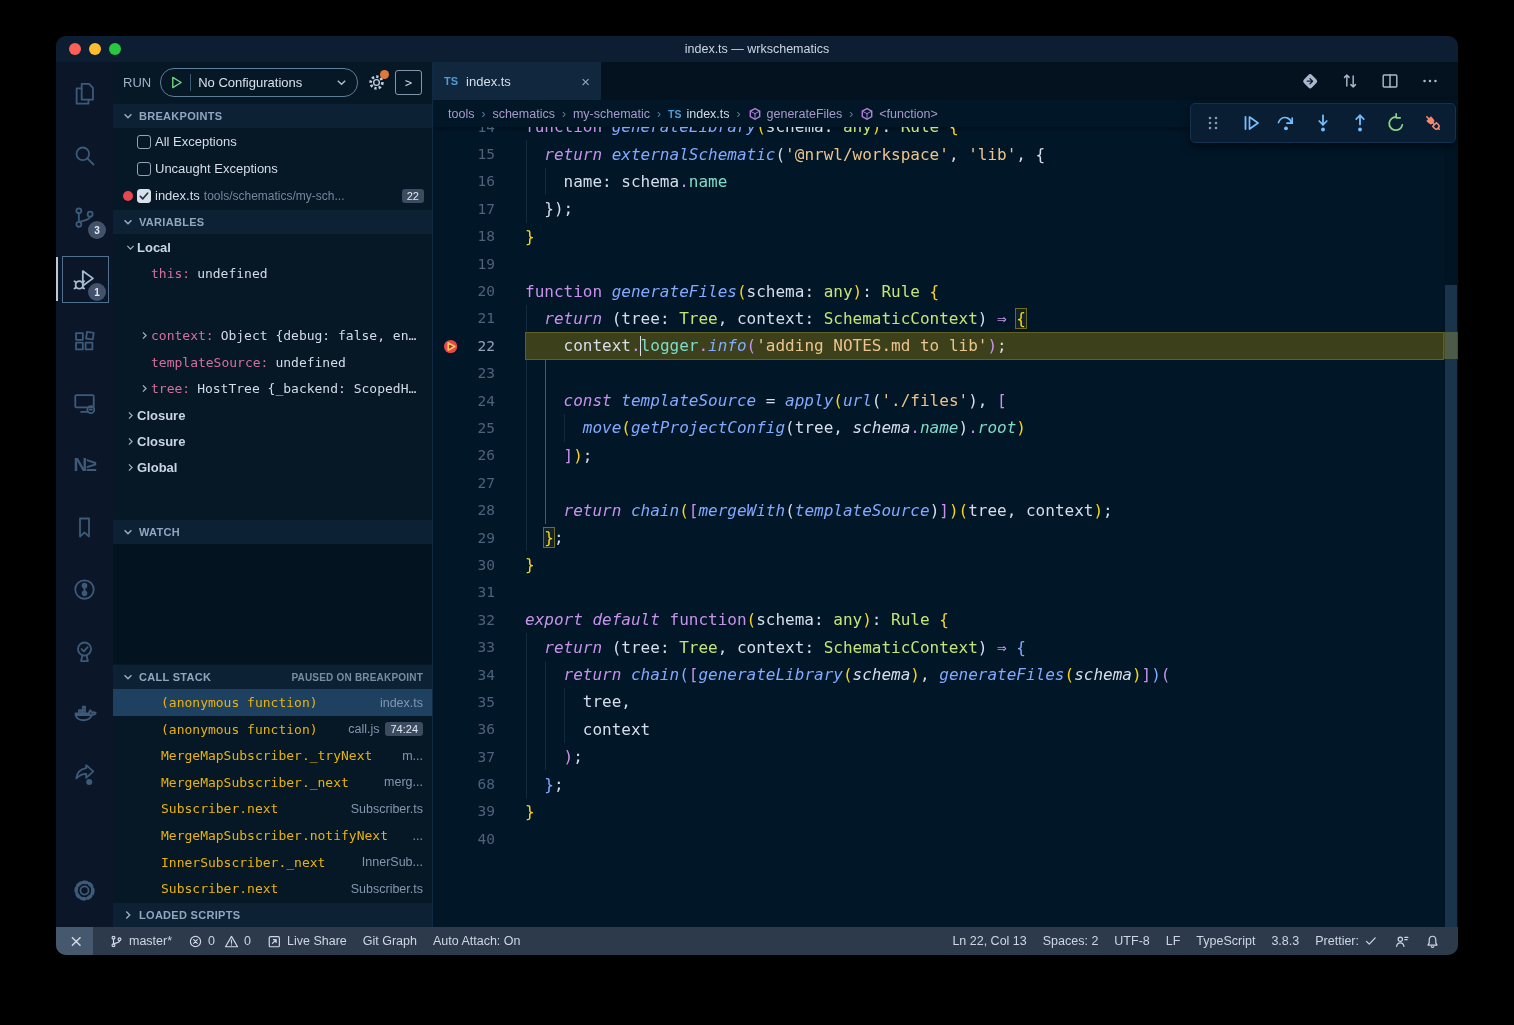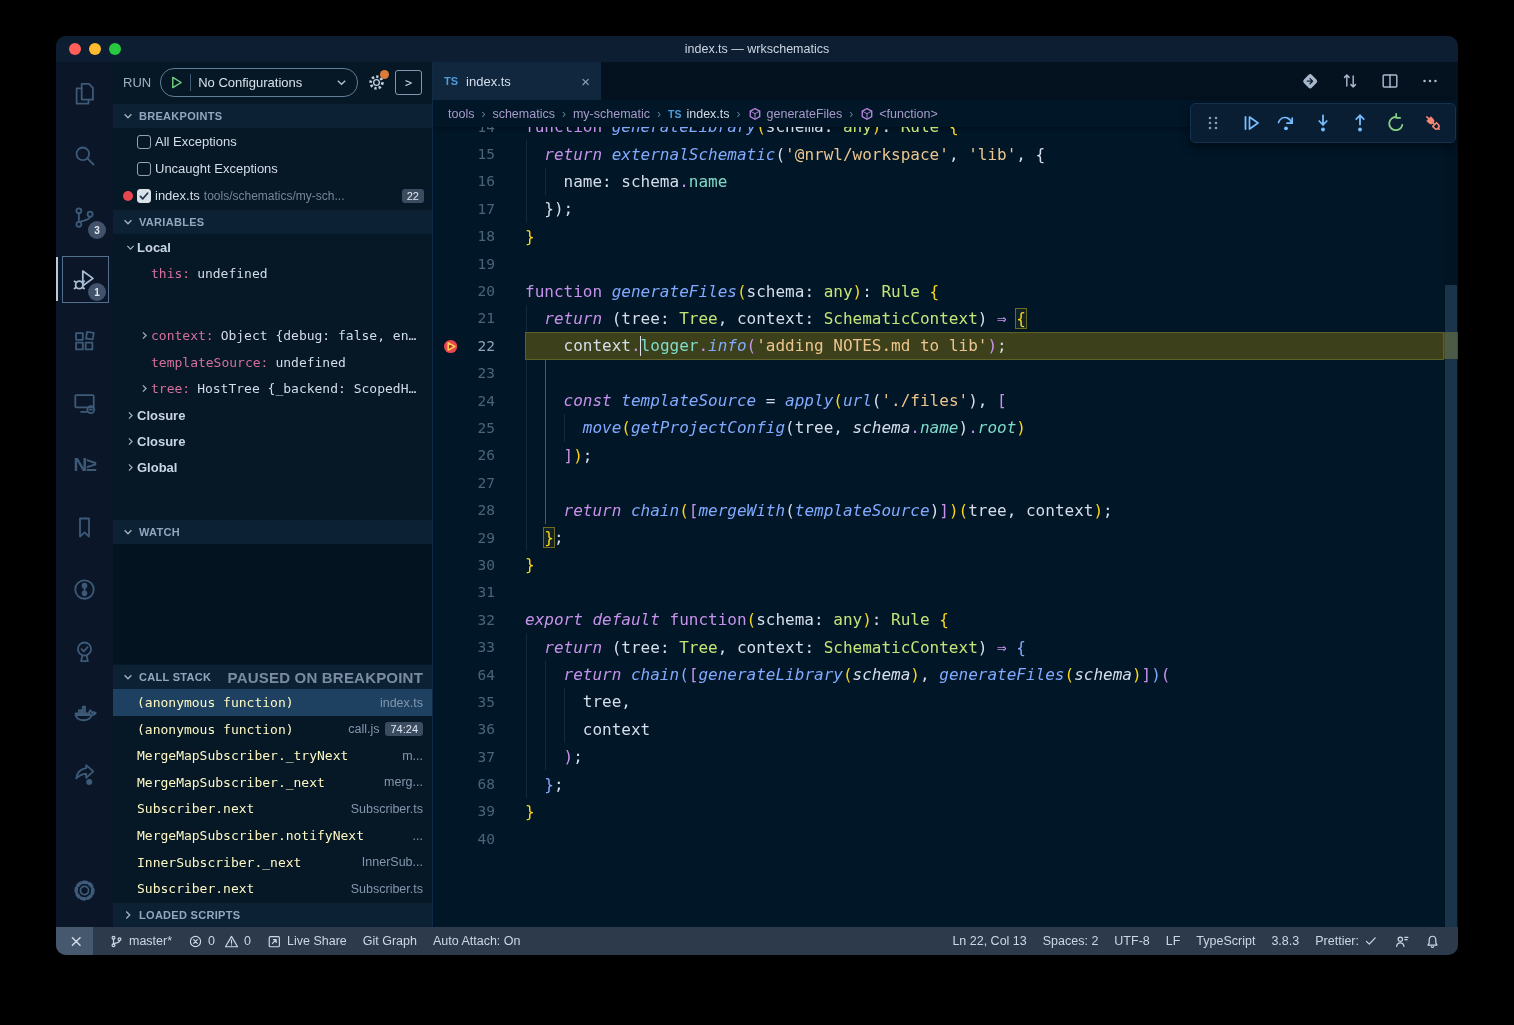--- a/index.html
+++ b/index.html
@@ -33,21 +33,21 @@
   .run-pill .pdiv{width:1px;height:17px;background:#3f5a73;}
   .run-config{color:#d8e0ea;font-size:13px;white-space:nowrap;}
   .run-chev{margin-left:auto;color:#aebdcd;}
   .gear-wrap{position:relative;color:#c3cfdd;cursor:pointer;display:flex;}
   .gear-dot{position:absolute;right:-3px;top:-3px;width:9px;height:9px;border-radius:50%;background:#dd7a3a;}
   .console-btn{width:25px;height:23px;border:1.4px solid #8296ac;border-radius:3px;color:#c9d5e2;display:flex;
     align-items:center;justify-content:center;font-size:12px;font-family:"DejaVu Sans Mono",monospace;cursor:pointer;}
   .section-header{height:24px;background:#0d2134;border-top:1px solid #091827;display:flex;align-items:center;gap:5px;
     padding:0 9px;font-size:11px;font-weight:bold;color:#92a6be;letter-spacing:.3px;flex:0 0 auto;cursor:pointer;}
   .section-header svg{flex:0 0 auto;}
-  .sec-status{margin-left:auto;font-size:15px;color:#7a8ca2;letter-spacing:.2px;}
+  .sec-status{margin-left:auto;font-size:10px;color:#7a8ca2;letter-spacing:.2px;}
   .chev{stroke:#9fb0c2;}
   
   .bp-row{height:27px;display:flex;align-items:center;padding:0 8px 0 10px;gap:4px;}
   .bp-dot{width:10px;height:10px;border-radius:50%;flex:0 0 auto;}
   .bp-dot.on{background:#e8474f;}
   .cbx{width:14px;height:14px;border:1px solid #93a2b4;border-radius:3px;flex:0 0 auto;box-sizing:border-box;}
   .cbx.on{background:#d9e1ea;border-color:#d9e1ea;display:flex;align-items:center;justify-content:center;}
   .bp-label{color:#d5dee8;white-space:nowrap;}
   .bp-path{color:#76879c;font-size:12px;white-space:nowrap;overflow:hidden;text-overflow:ellipsis;flex:1;min-width:0;}
   .badge{background:#3c4c60;color:#e0e8f1;font-size:11px;padding:1px 5px;border-radius:3px;flex:0 0 auto;}
@@ -55,21 +55,21 @@
   .var-row{height:26.4px;display:flex;align-items:center;font-family:"DejaVu Sans Mono",monospace;font-size:13px;white-space:nowrap;overflow:hidden;}
   .var-chev{width:14px;flex:0 0 auto;display:flex;justify-content:center;}
   .var-name{color:#d6709d;}
   .var-value{color:#d3dce8;margin-left:7px;}
   .var-scope{font-family:"Liberation Sans",sans-serif;font-weight:bold;color:#c9d5e3;}
   .watch-body{flex:1;background:#041320;min-height:0;}
   .var-filler{height:38px;flex:0 0 auto;}
   
   .cs-row{height:26.6px;display:flex;align-items:center;padding:0 9px 0 24px;cursor:pointer;}
   .cs-row.selected{background:#1f4161;}
-  .cs-fn{font-family:"DejaVu Sans Mono",monospace;font-size:13px;color:#fef9c3;white-space:nowrap;overflow:hidden;}
+  .cs-fn{font-family:"DejaVu Sans Mono",monospace;font-size:13px;color:#eab308;white-space:nowrap;overflow:hidden;margin-left:24px;}
   .cs-file{margin-left:auto;padding-left:8px;color:#8296ad;font-size:12.5px;white-space:nowrap;flex:0 0 auto;display:flex;align-items:center;gap:6px;}
   
   .editor-col{flex:1;display:flex;flex-direction:column;min-width:0;background:#011627;position:relative;}
   .tabbar{height:38px;background:#04111e;display:flex;align-items:stretch;flex:0 0 auto;}
   .tab{width:146px;background:#10273e;display:flex;align-items:center;gap:8px;padding:0 11px;font-size:13px;color:#d6deeb;cursor:pointer;flex:0 0 auto;}
   .tab-ts{color:#4e9bd8;font-weight:bold;font-size:11px;}
   .tab-close{margin-left:auto;color:#93a5b8;font-size:15px;cursor:pointer;}
   .tab-actions{margin-left:auto;display:flex;align-items:center;gap:20px;padding-right:18px;color:#a9b8cc;}
   .tab-actions .ta{display:flex;cursor:pointer;}
   .breadcrumbs{height:27px;display:flex;align-items:center;padding-left:15px;font-size:12.5px;color:#a89bc9;gap:7px;flex:0 0 auto;white-space:nowrap;}
@@ -632,21 +632,21 @@
               <div class="code-text"><span class="tk-kwi">export </span><span class="tk-kwi">default </span><span class="tk-kw">function</span><span class="tk-g">(</span><span class="tk-tx">schema</span><span class="tk-pu">: </span><span class="tk-ty">any</span><span class="tk-g">)</span><span class="tk-pu">: </span><span class="tk-ty">Rule</span><span class="tk-g"> {</span></div>
             </div>
             <div class="code-row">
               <div class="gutter">
                 <span>33</span>
               </div>
               <div class="code-text"><span class="guide guide-n" style="left: 0.5px;"></span><span class="tk-tx">  </span><span class="tk-kwi">return </span><span class="tk-pu">(</span><span class="tk-tx">tree</span><span class="tk-pu">: </span><span class="tk-ty">Tree</span><span class="tk-pu">, </span><span class="tk-tx">context</span><span class="tk-pu">: </span><span class="tk-ty">SchematicContext</span><span class="tk-pu">) </span><span class="tk-mg">⇒ </span><span class="tk-bl">{</span></div>
             </div>
             <div class="code-row">
               <div class="gutter">
-                <span>64</span>
+                <span>34</span>
               </div>
               <div class="code-text"><span class="guide guide-n" style="left: 0.5px;"></span><span class="guide guide-n" style="left: 19.76px;"></span><span class="tk-tx">    </span><span class="tk-kwi">return </span><span class="tk-fn">chain</span><span class="tk-bl">(</span><span class="tk-mg">[</span><span class="tk-fn">generateLibrary</span><span class="tk-g">(</span><span class="tk-ag">schema</span><span class="tk-g">)</span><span class="tk-pu">, </span><span class="tk-fn">generateFiles</span><span class="tk-g">(</span><span class="tk-ag">schema</span><span class="tk-g">)</span><span class="tk-mg">]</span><span class="tk-bl">)</span><span class="tk-mg">(</span></div>
             </div>
             <div class="code-row">
               <div class="gutter">
                 <span>35</span>
               </div>
               <div class="code-text"><span class="guide guide-n" style="left: 0.5px;"></span><span class="guide guide-n" style="left: 19.76px;"></span><span class="guide guide-n" style="left: 39.02px;"></span><span class="tk-tx">      </span><span class="tk-tx">tree</span><span class="tk-pu">,</span></div>
             </div>
             <div class="code-row">

